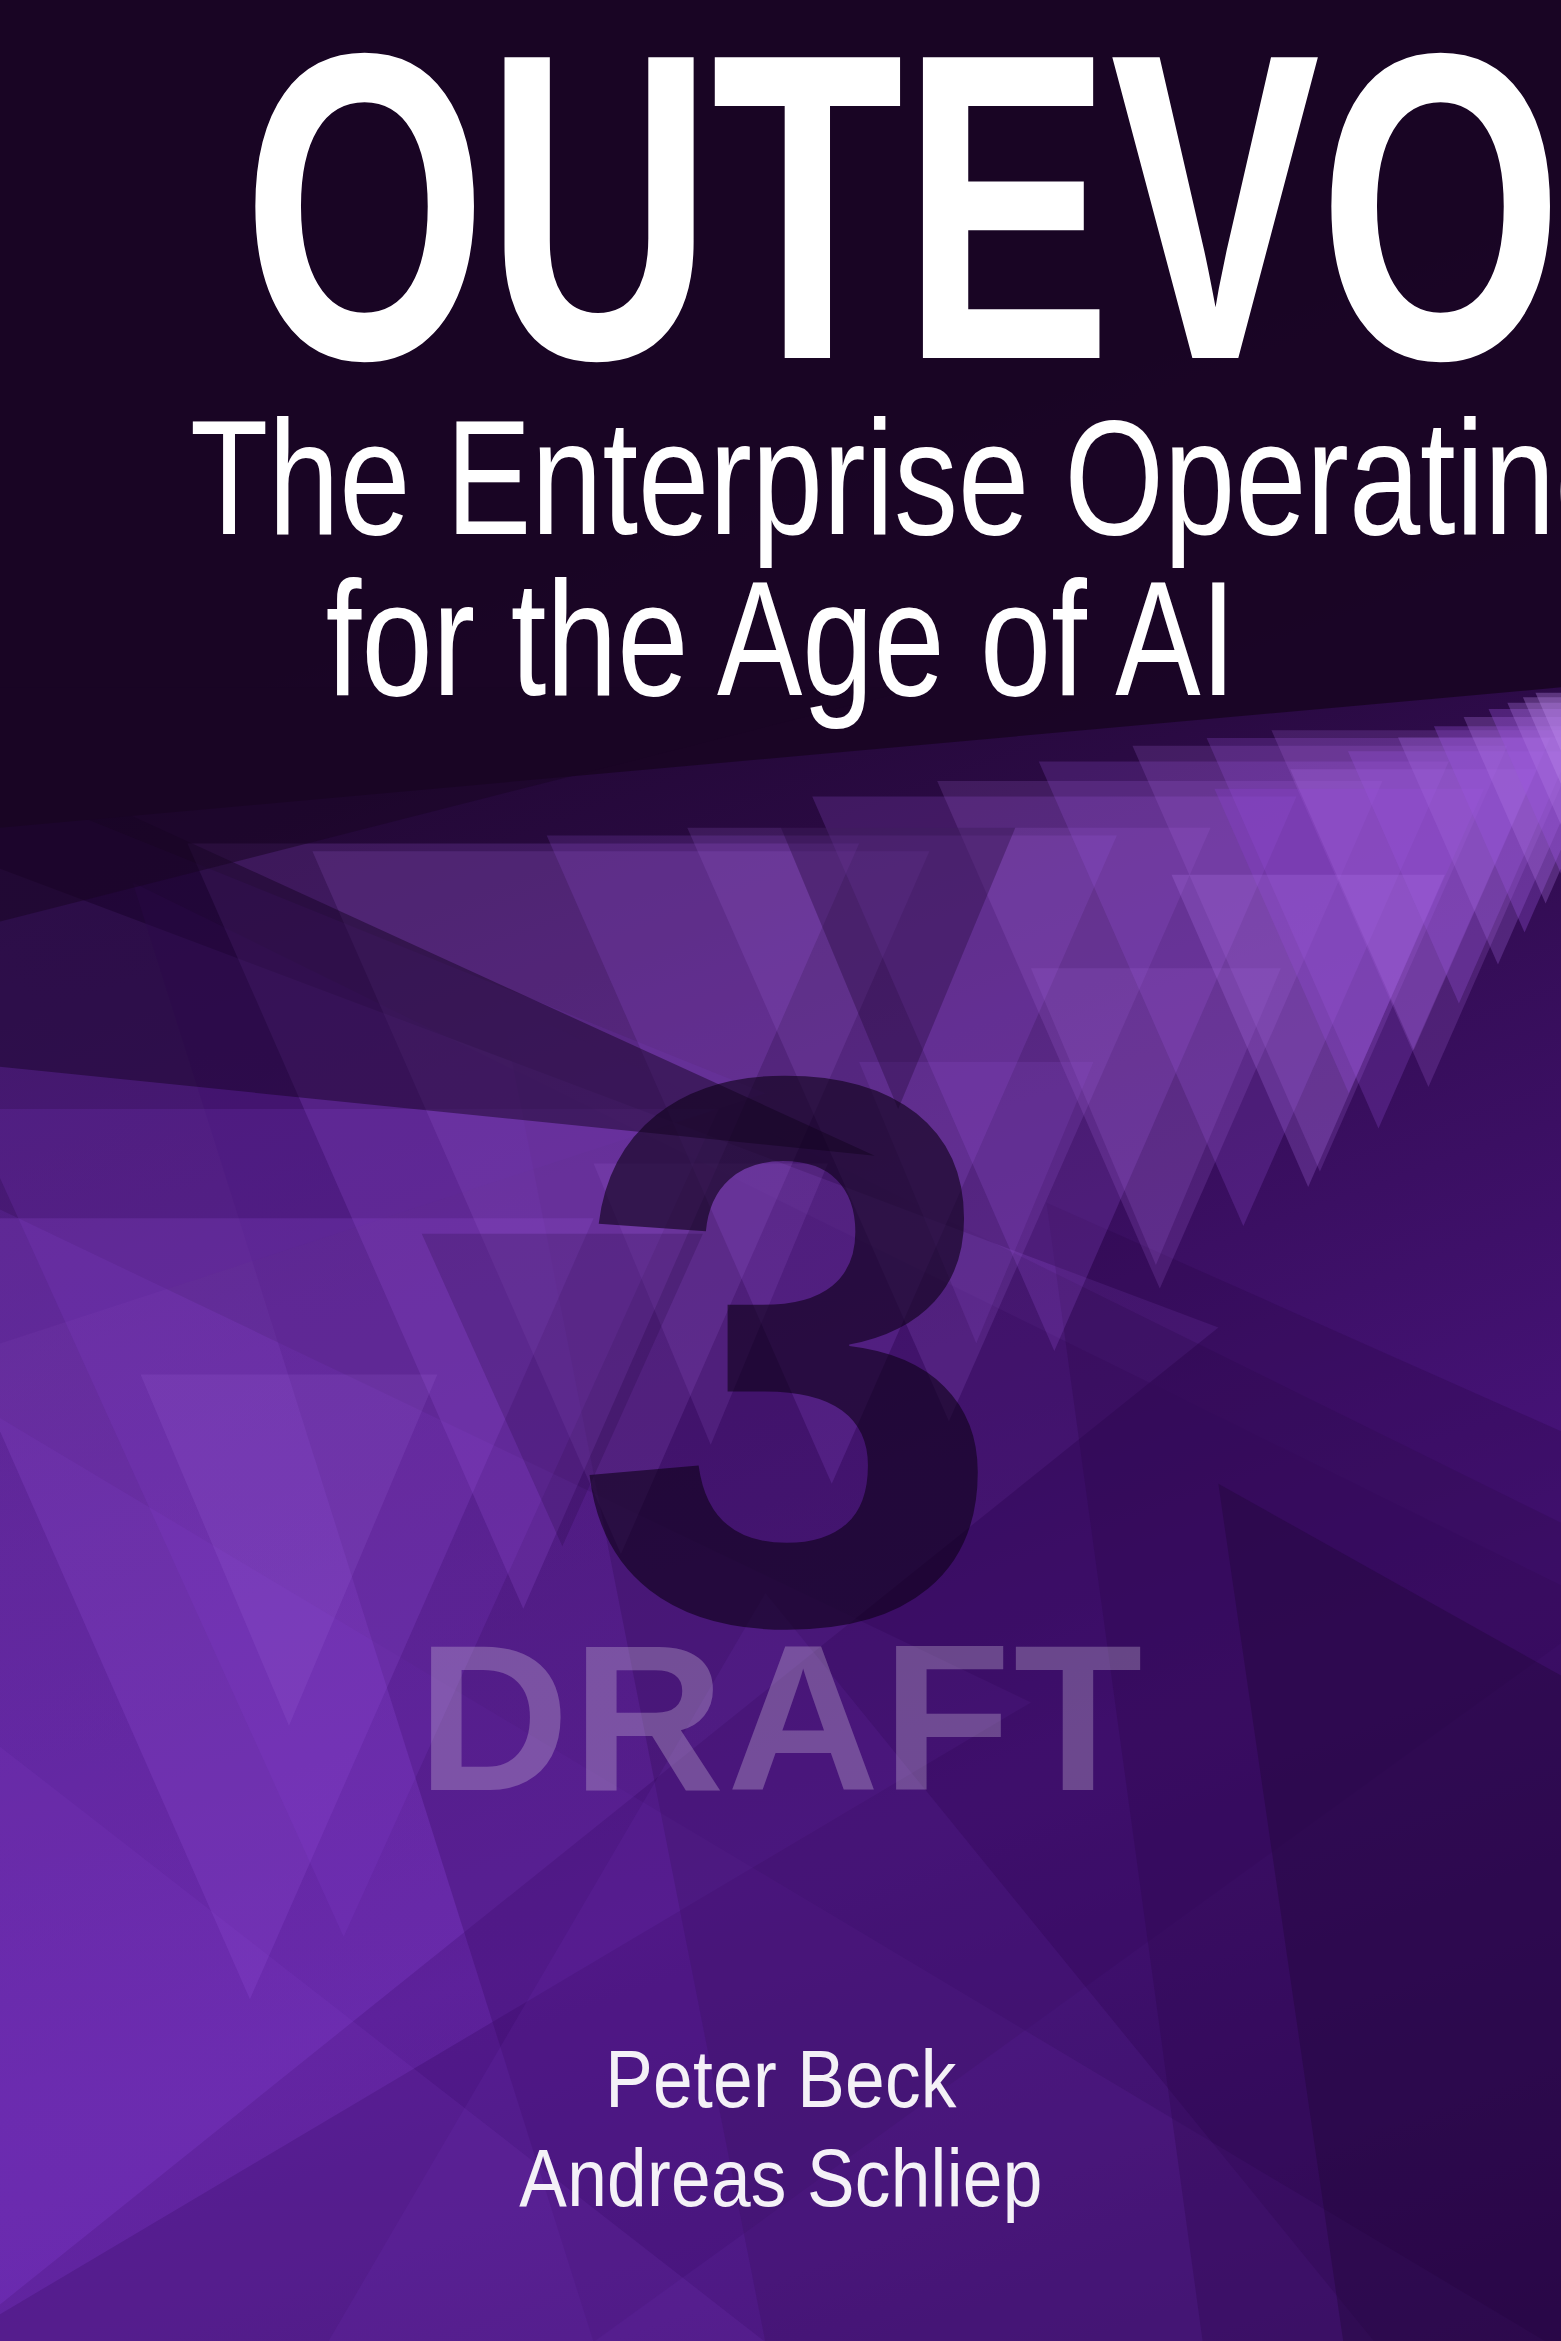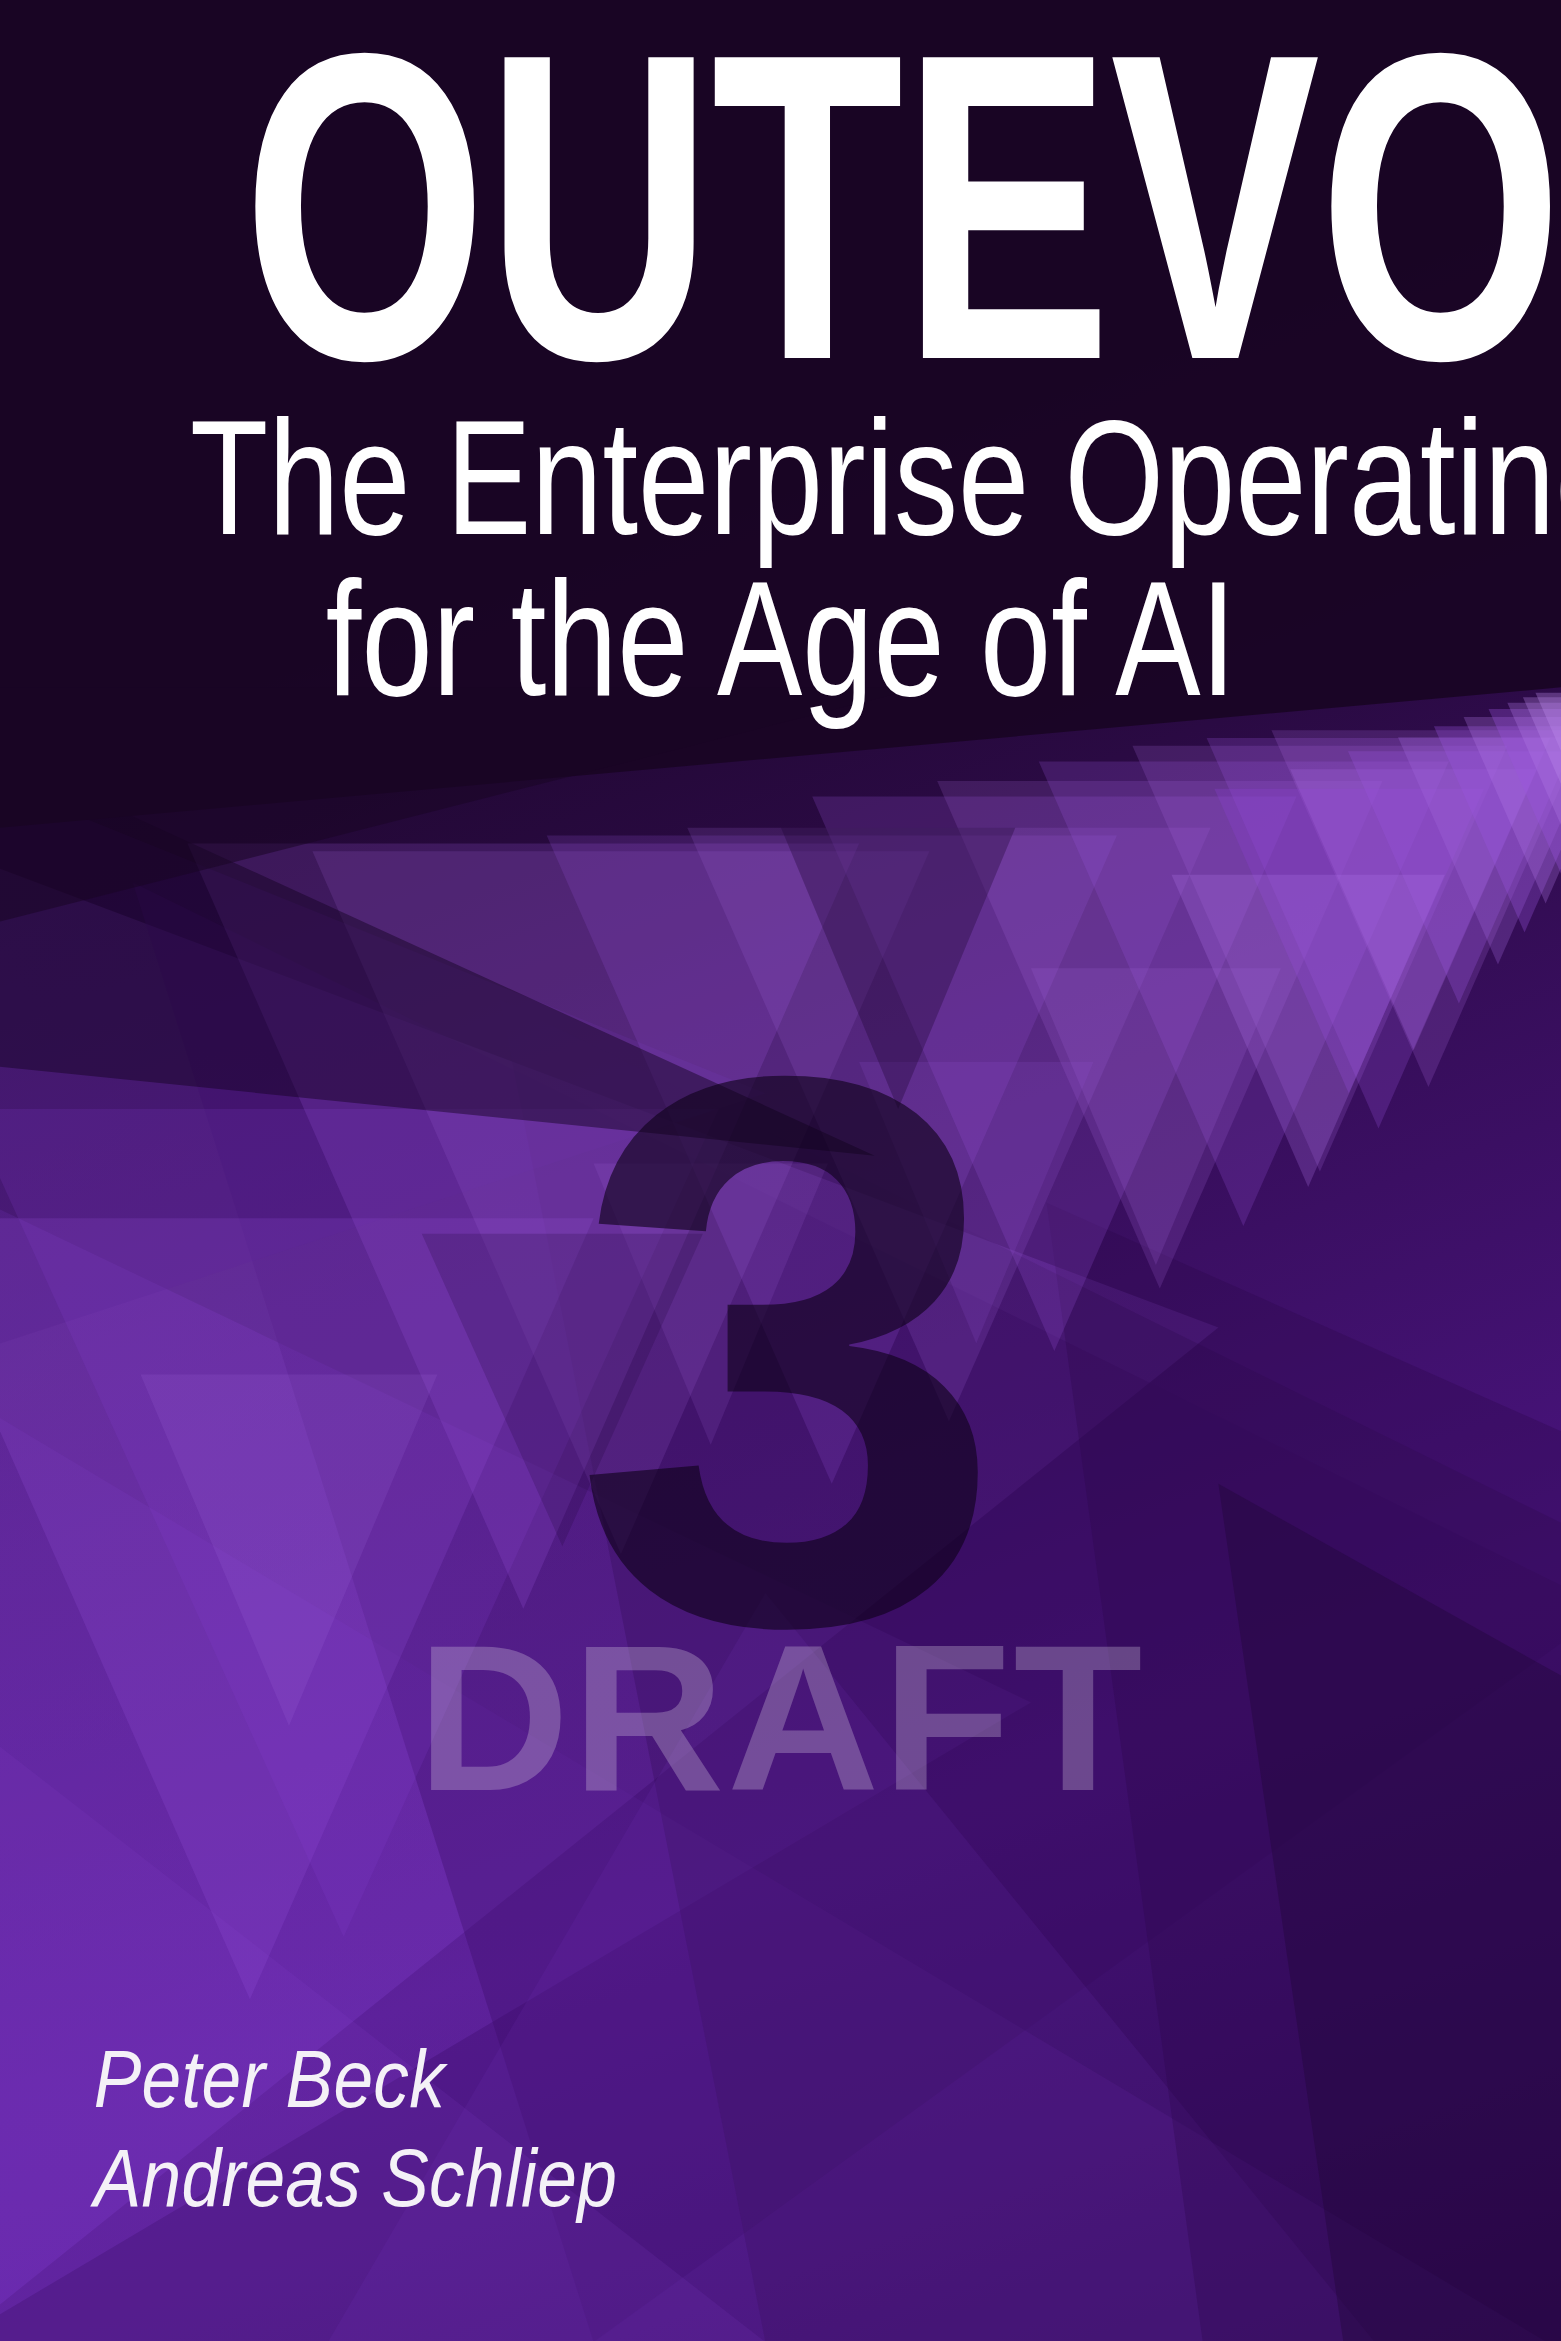--- a/index.html
+++ b/index.html
@@ -113,23 +113,22 @@
     display: block;
     white-space: nowrap;
   }
 
   
   .authors {
     position: absolute;
     left: 0;
     top: 2030px;
     width: 1562px;
-    text-align: left;
+    text-align: center;
     z-index: 8;
-    font-style: italic;
   }
   .author-name {
     display: block;
     color: #f4f1f7;
     font-family: "Liberation Sans Narrow", "Liberation Sans", sans-serif;
     font-weight: 400;
     font-size: 81px;
     line-height: 1.22;
     letter-spacing: 0.004em;
     transform: scaleX(0.88);

